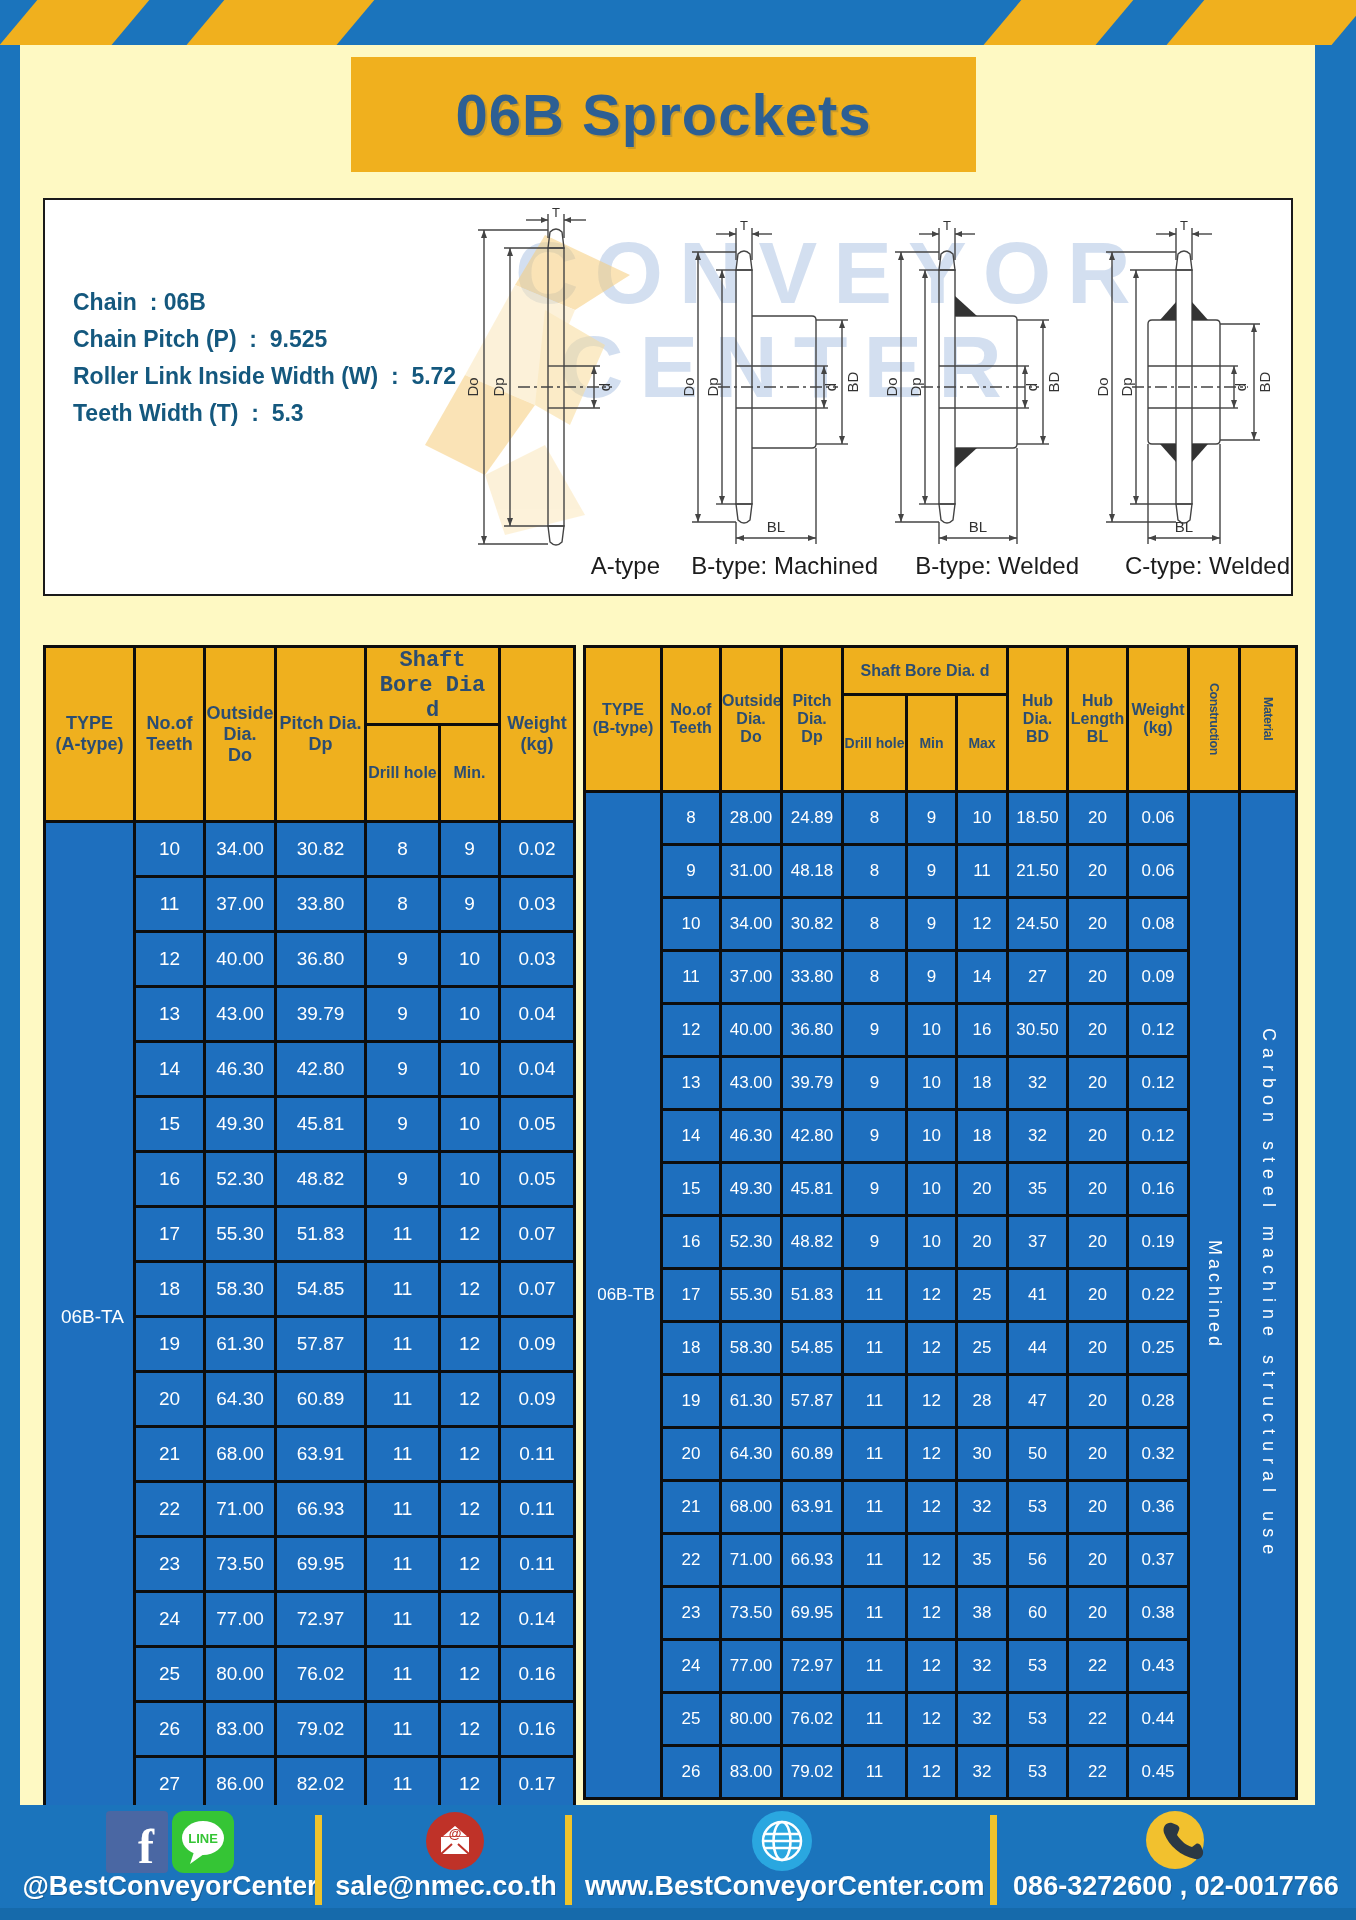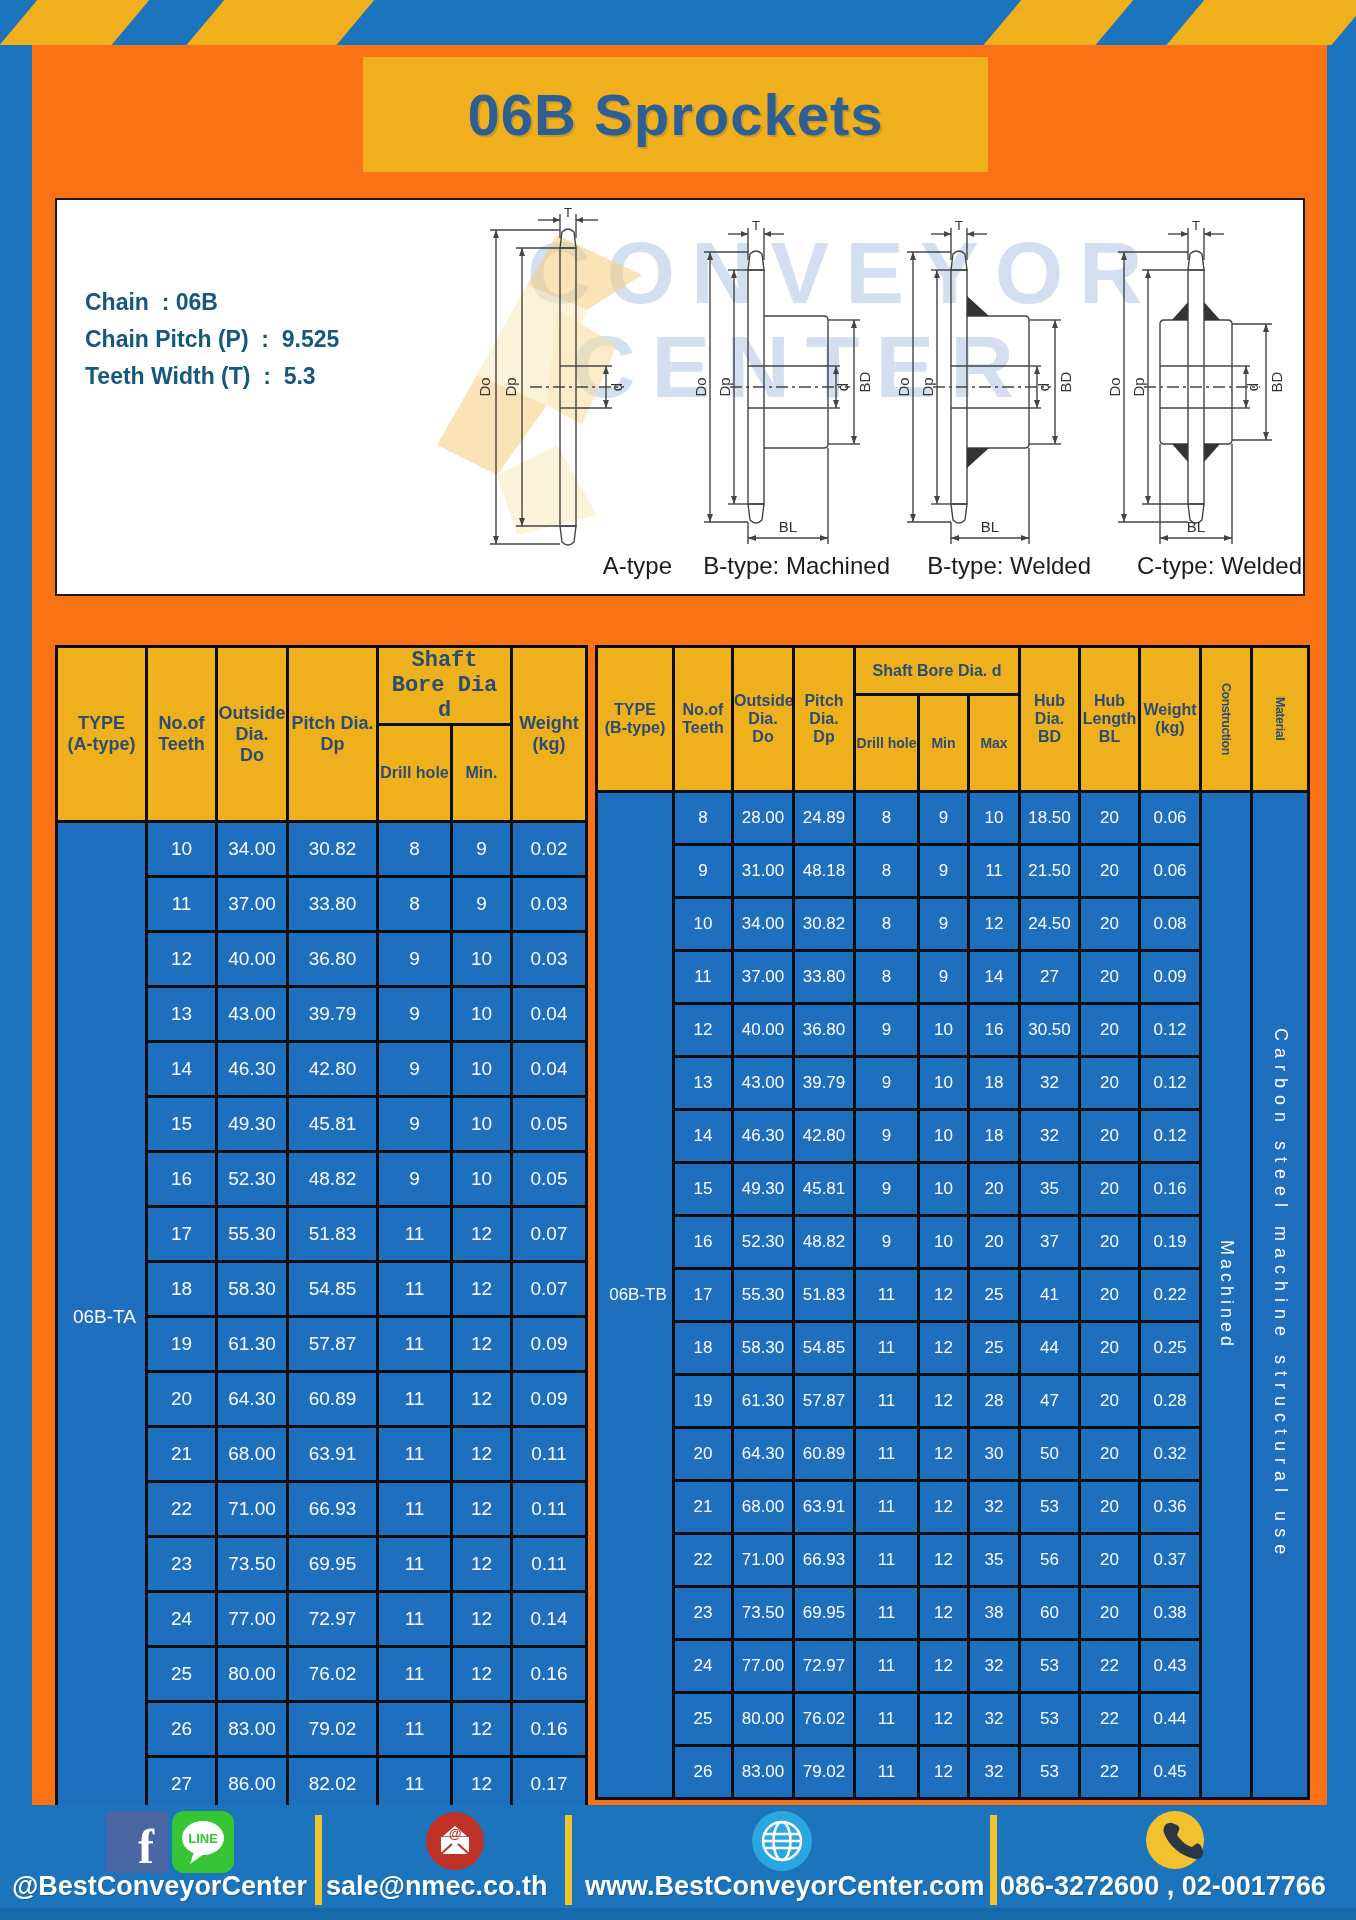--- a/index.html
+++ b/index.html
@@ -8,21 +8,21 @@
 
   
   .top-band{position:absolute;left:0;top:0;width:1356px;height:45px;background:#1b74bc;overflow:hidden;}
   .stripe{position:absolute;top:-6px;height:58px;background:#f0b01e;transform:skewX(-40deg);}
   .stripe.s1{left:18px;width:112px;}
   .stripe.s2{left:205px;width:150px;}
   .stripe.s3{left:1002px;width:112px;}
   .stripe.s4{left:1185px;width:165px;}
 
   
-  .content{position:absolute;left:32px;top:45px;width:1295px;height:1760px;background:#f97316;}
+  .content{position:absolute;left:20px;top:45px;width:1295px;height:1760px;background:#fef9c3;}
 
   .title-box{position:absolute;left:331px;top:12px;width:625px;height:115px;background:#f0b01e;
              display:flex;align-items:center;justify-content:center;}
   .title-box h1{margin:0;font-size:58px;font-weight:bold;color:#2d5f93;letter-spacing:1px;
                 text-shadow:2px 2px 0 rgba(40,60,90,0.18);}
 
   
   .diagram-panel{position:absolute;left:23px;top:153px;width:1246px;height:394px;background:#fff;
                  border:2px solid #1a1a1a;overflow:hidden;}
   .specs{position:absolute;left:28px;top:84px;z-index:3;}
@@ -59,21 +59,21 @@
   td.type-cell{font-size:22px;padding-left:6px;}
   .vhead{writing-mode:vertical-rl;text-orientation:mixed;font-size:12.5px;letter-spacing:-0.5px;
          height:138px;overflow:hidden;margin:0 auto;color:#2b4d72;font-weight:bold;}
   .vtext{writing-mode:vertical-rl;text-orientation:mixed;margin:0 auto;color:#fff;}
   .vtext.vshort{font-size:18px;letter-spacing:4px;}
   .vtext.vlong{font-size:18px;letter-spacing:7px;}
 
   
   .footer{position:absolute;left:0;top:1805px;width:1356px;height:115px;background:#1b74bc;}
   .footer-bottom-strip{position:absolute;left:0;top:103px;width:1356px;height:12px;background:#166aab;}
-  .f-text{position:absolute;top:66px;font-size:27px;font-weight:bold;color:#ffffff;
+  .f-text{position:absolute;top:66px;font-size:27px;font-weight:bold;color:#ffffff;text-align:center;
           text-shadow:1px 1px 0 rgba(0,0,0,0.2);}
   .f-icon{position:absolute;top:6px;}
   .divider{position:absolute;top:10px;width:7px;height:90px;background:#efc32b;}
 </style>
 </head>
 <body>
 
 <div class="page">
 
   <div class="top-band">
@@ -102,20 +102,21 @@
           <polygon points="120,70 180,95 140,190 70,160" fill="#fbe7bb"></polygon>
           <polygon points="70,160 140,190 90,260 30,230" fill="#f6cd7c"></polygon>
           <polygon points="90,260 150,230 190,300 110,320" fill="#fbe7bb"></polygon>
           <polygon points="150,95 210,130 175,210 140,190" fill="#f9dc9a"></polygon>
         </g>
       </svg>
 
       <div class="specs">
         <div class="spec-line">Chain  : 06B</div>
         <div class="spec-line">Chain Pitch (P)  :  9.525</div>
+        <div class="spec-line">Roller Link Inside Width (W)  :  5.72</div>
         <div class="spec-line">Teeth Width (T)  :  5.3</div>
       </div>
 
       <div class="diagram" style="left:415px;">
         <svg width="180" height="345" viewBox="0 0 180 345" stroke="#444" stroke-width="1.4" fill="none" font-family="Liberation Sans,sans-serif" font-size="13">
           <path d="M90 24 Q96 18 102 24 L104 40 L88 40 Z"></path>
           <rect x="88" y="40" width="16" height="278"></rect>
           <path d="M90 334 Q96 340 102 334 L104 318 L88 318 Z"></path>
           <line x1="88" y1="158" x2="104" y2="158"></line>
           <line x1="88" y1="200" x2="104" y2="200"></line>

